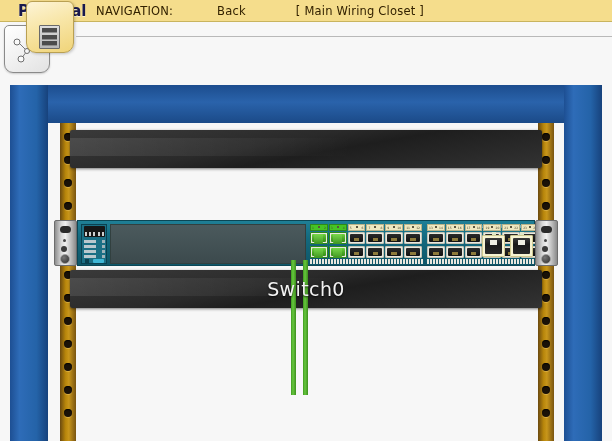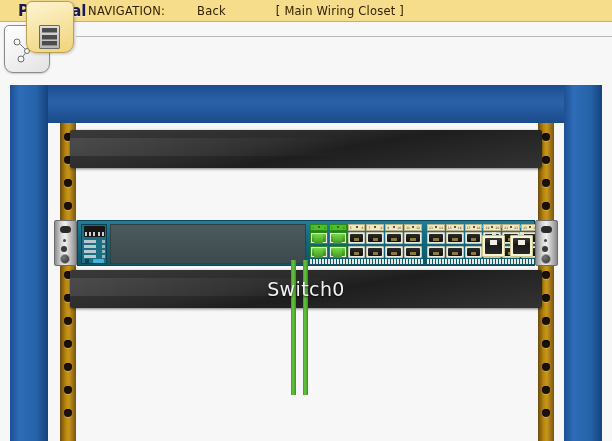--- a/index.html
+++ b/index.html
@@ -16,24 +16,24 @@
     border-bottom:1px solid #c9b45e;
     display:flex;align-items:center;
     overflow:hidden;
   }
   #nav-title{
     font-size:15px;font-weight:bold;color:#19194d;
     margin-left:18px;letter-spacing:-.2px;
     text-shadow:0 1px 0 rgba(255,255,255,.6);
   }
   #nav-label{
-    font-size:11.5px;color:#332200;margin-left:2px;letter-spacing:.2px;
+    font-size:11.5px;color:#332200;margin-left:10px;letter-spacing:.2px;
   }
   #nav-back{
-    font-size:11.5px;color:#332200;margin-left:32px;letter-spacing:.2px;cursor:pointer;
+    font-size:11.5px;color:#332200;margin-left:44px;letter-spacing:.2px;cursor:pointer;
   }
   #nav-location{
     font-size:11.5px;color:#332200;margin-left:50px;letter-spacing:.2px;
   }
 
   
   #tab-strip{position:absolute;left:0;top:21px;width:612px;height:52px;}
   #tab-logical{
     position:absolute;left:4px;top:4px;width:44px;height:46px;
     background:linear-gradient(145deg,#ffffff 0%,#f0f0f0 55%,#e2e2e2 100%);

